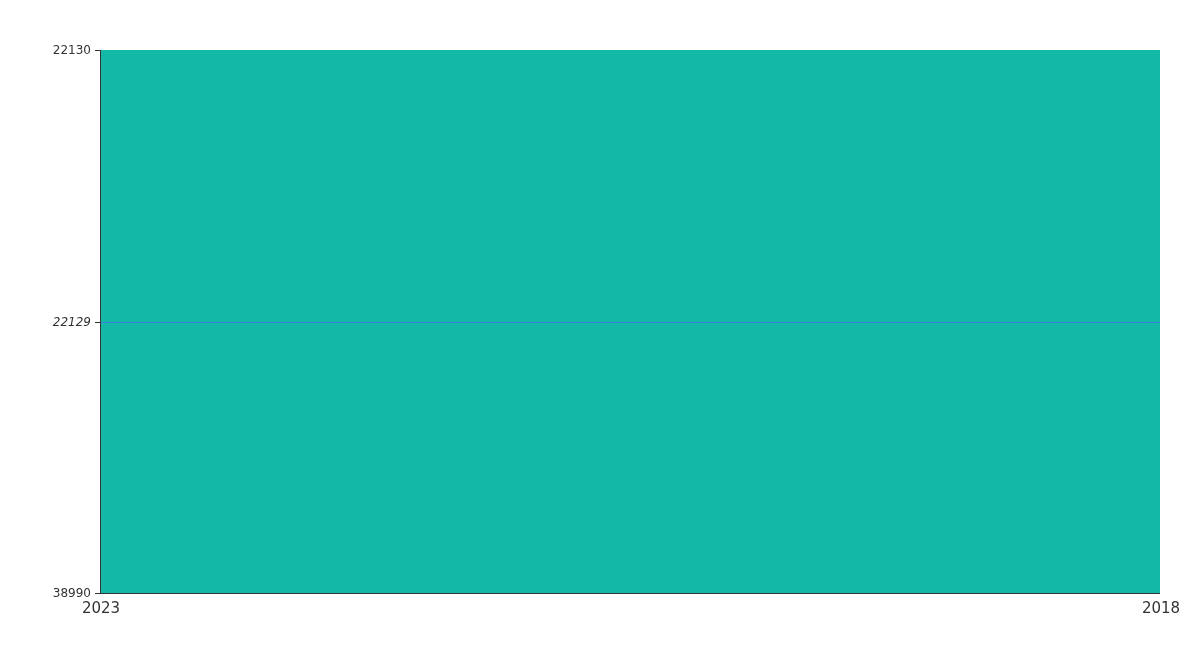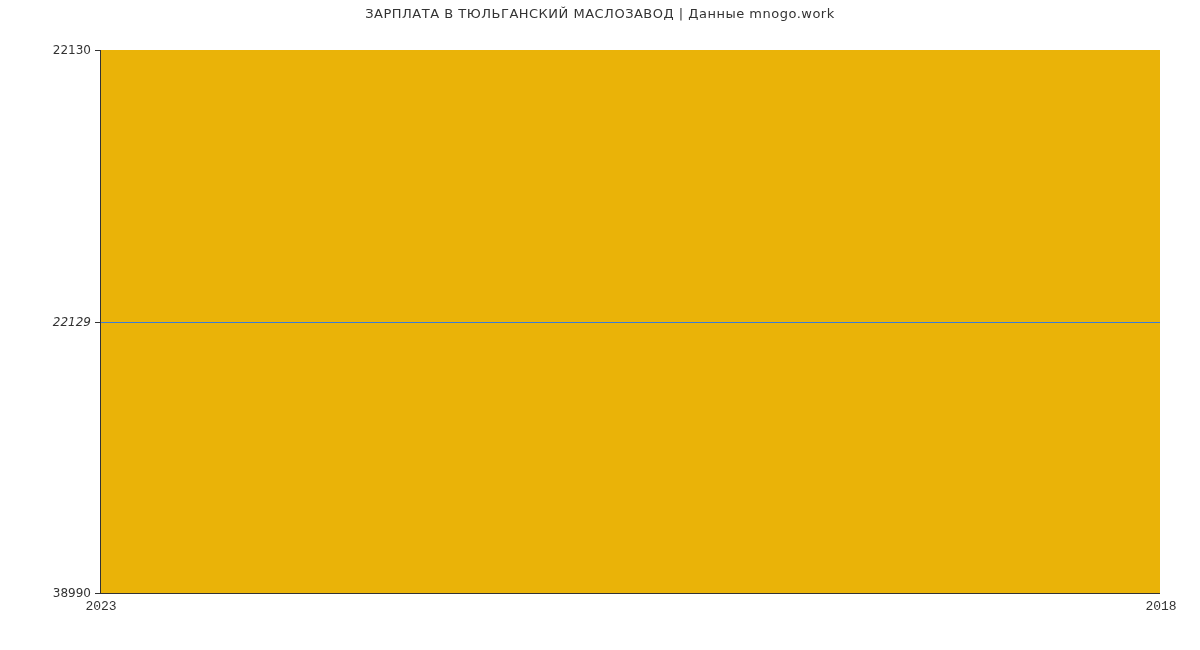--- a/index.html
+++ b/index.html
@@ -25,21 +25,21 @@
     font-size: 13px;
     letter-spacing: 0.5px;
     color: #333333;
   }
   .plot-area {
     position: absolute;
     left: 100px;
     top: 50px;
     width: 1060px;
     height: 544px;
-    background: #eab308;
+    background: #14b8a6;
     border-left: 1px solid #333333;
     border-bottom: 1px solid #333333;
     box-sizing: border-box;
     text-align: center;
   }
   
   .ytick {
     position: absolute;
     left: -6px;
     width: 6px;
@@ -53,40 +53,38 @@
     font-size: 12px;
     color: #333333;
     transform: translateY(-50%);
     white-space: nowrap;
   }
   
   .xtick-label {
     position: absolute;
     top: 100%;
     margin-top: 6px;
-    font-size: 13px;
+    font-size: 15px;
     color: #333333;
     transform: translateX(-50%);
     white-space: nowrap;
-    font-family: Liberation Mono, monospace;
   }
   .data-line {
     position: absolute;
     left: 0;
     width: 100%;
     height: 0;
     border-top: 1.5px solid #3b7dd8;
   }
 </style>
 </head>
 <body>
 
 <div class="chart-wrap">
 
-  <div class="title">ЗАРПЛАТА В  ТЮЛЬГАНСКИЙ МАСЛОЗАВОД | Данные mnogo.work</div>
 
   <div class="plot-area">
 
     <div class="ytick" style="top:0px;"></div>
     <div class="ytick-label" style="top:0px;">22130</div>
 
     <div class="ytick" style="top:272px;"></div>
     <div class="ytick-label" style="top:272px;font-style:italic;">22129</div>
 
     <div class="ytick" style="top:543px;"></div>

